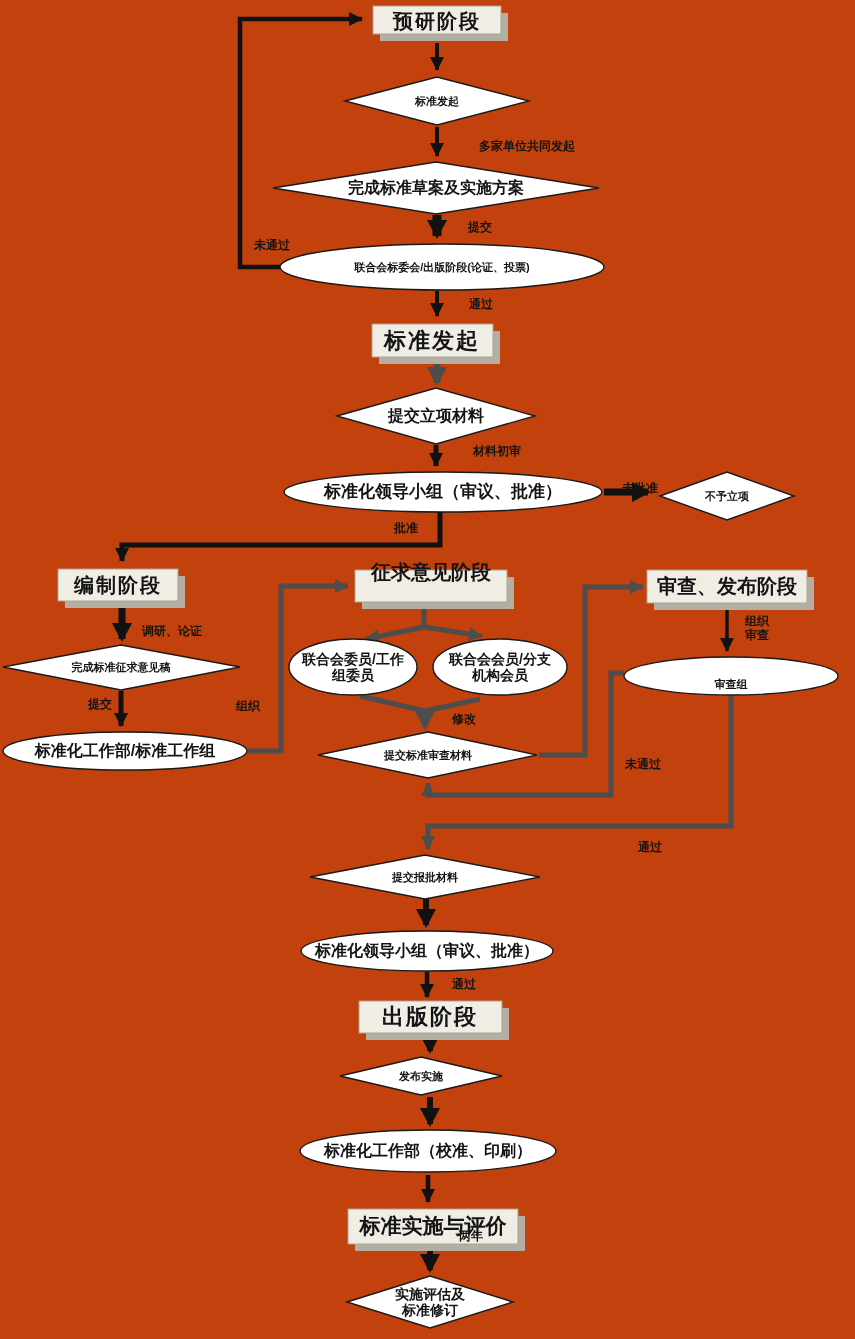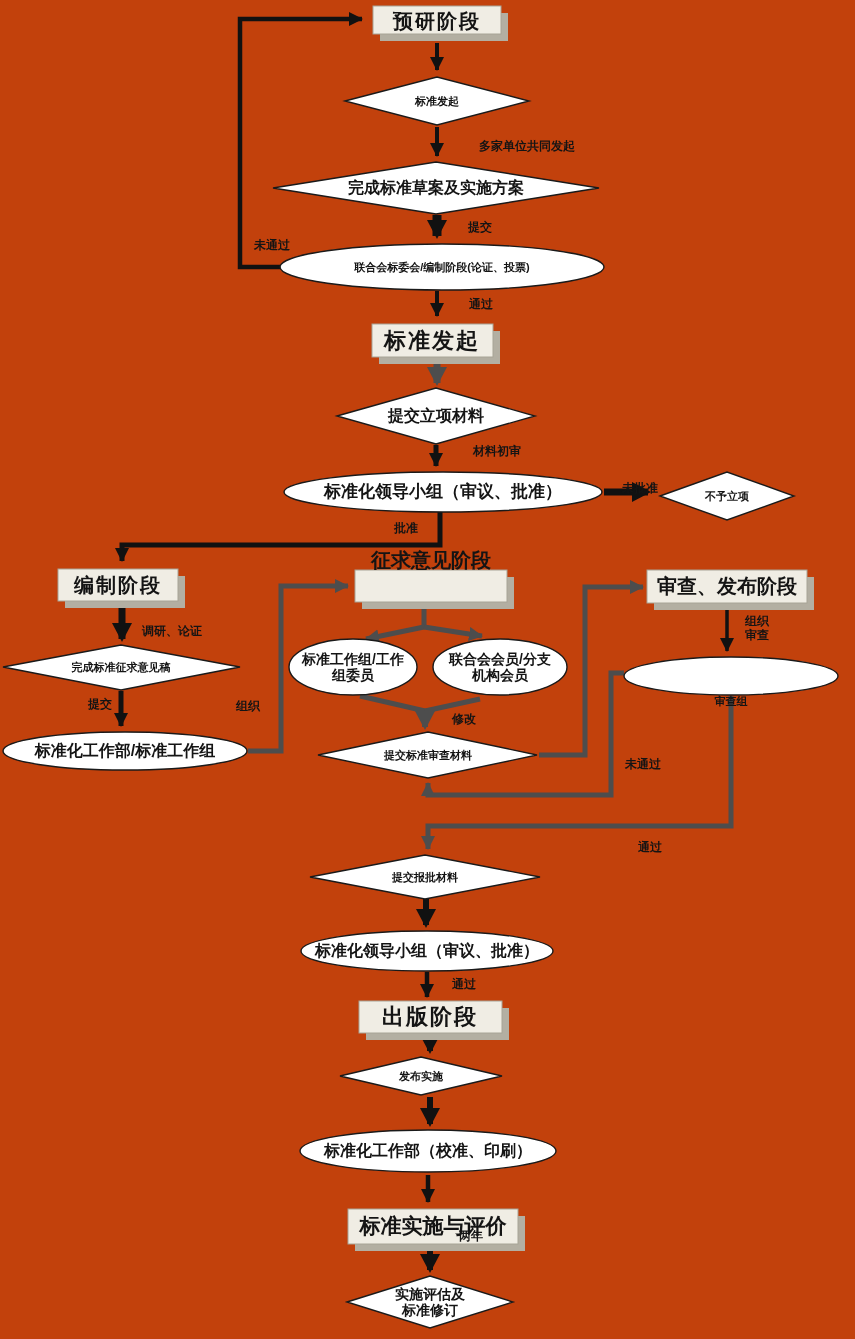--- a/index.html
+++ b/index.html
@@ -113,50 +113,50 @@
       <ellipse cx="500" cy="667" rx="67" ry="28"></ellipse>
       <ellipse cx="731" cy="676" rx="107" ry="19"></ellipse>
       <ellipse cx="427" cy="951" rx="126" ry="20"></ellipse>
       <ellipse cx="428" cy="1151" rx="128" ry="21"></ellipse>
     </g>
   </svg>
 
   <div class="txt f20 box-title" style="left:437px;top:21px">预研阶段</div>
   <div class="txt f22 box-title" style="left:432px;top:341px">标准发起</div>
   <div class="txt f20 box-title" style="left:118px;top:585px">编制阶段</div>
-  <div class="txt f20" style="left:431px;top:560px">征求意见阶段</div>
+  <div class="txt f20" style="left:431px;top:572px">征求意见阶段</div>
   <div class="txt f20" style="left:727px;top:586px">审查、发布阶段</div>
   <div class="txt f22 box-title" style="left:430px;top:1017px">出版阶段</div>
   <div class="txt f21" style="left:433px;top:1226px">标准实施与评价</div>
 
   <div class="txt f15" style="left:437px;top:101px">标准发起</div>
   <div class="txt f16" style="left:436px;top:188px">完成标准草案及实施方案</div>
   <div class="txt f16" style="left:436px;top:416px">提交立项材料</div>
   <div class="txt f15" style="left:727px;top:496px">不予立项</div>
   <div class="txt f15" style="left:121px;top:667px">完成标准征求意见稿</div>
   <div class="txt f15" style="left:428px;top:755px">提交标准审查材料</div>
   <div class="txt f15" style="left:425px;top:877px">提交报批材料</div>
   <div class="txt f15" style="left:421px;top:1076px">发布实施</div>
   <div class="txt f14 multi" style="left:430px;top:1302px">
     <span>实施评估及</span>
     <span>标准修订</span>
   </div>
 
-  <div class="txt f15" style="left:442px;top:267px">联合会标委会/编制阶段(论证、投票)</div>
+  <div class="txt f15" style="left:442px;top:267px">联合会标委会/出版阶段(论证、投票)</div>
   <div class="txt f17" style="left:443px;top:492px">标准化领导小组（审议、批准）</div>
   <div class="txt f16" style="left:125px;top:751px">标准化工作部/标准工作组</div>
   <div class="txt f14 multi" style="left:353px;top:667px">
-    <span>标准工作组/工作</span>
+    <span>联合会委员/工作</span>
     <span>组委员</span>
   </div>
   <div class="txt f14 multi" style="left:500px;top:667px">
     <span>联合会会员/分支</span>
     <span>机构会员</span>
   </div>
-  <div class="txt f15" style="left:731px;top:701px">审查组</div>
+  <div class="txt f15" style="left:731px;top:684px">审查组</div>
   <div class="txt f16" style="left:427px;top:951px">标准化领导小组（审议、批准）</div>
   <div class="txt f16" style="left:428px;top:1151px">标准化工作部（校准、印刷）</div>
 
   <div class="txt lbl" style="left:527px;top:147px">多家单位共同发起</div>
   <div class="txt lbl" style="left:480px;top:228px">提交</div>
   <div class="txt lbl" style="left:272px;top:246px">未通过</div>
   <div class="txt lbl" style="left:481px;top:305px">通过</div>
   <div class="txt lbl" style="left:497px;top:452px">材料初审</div>
   <div class="txt lbl" style="left:640px;top:489px">未批准</div>
   <div class="txt lbl" style="left:406px;top:529px">批准</div>

